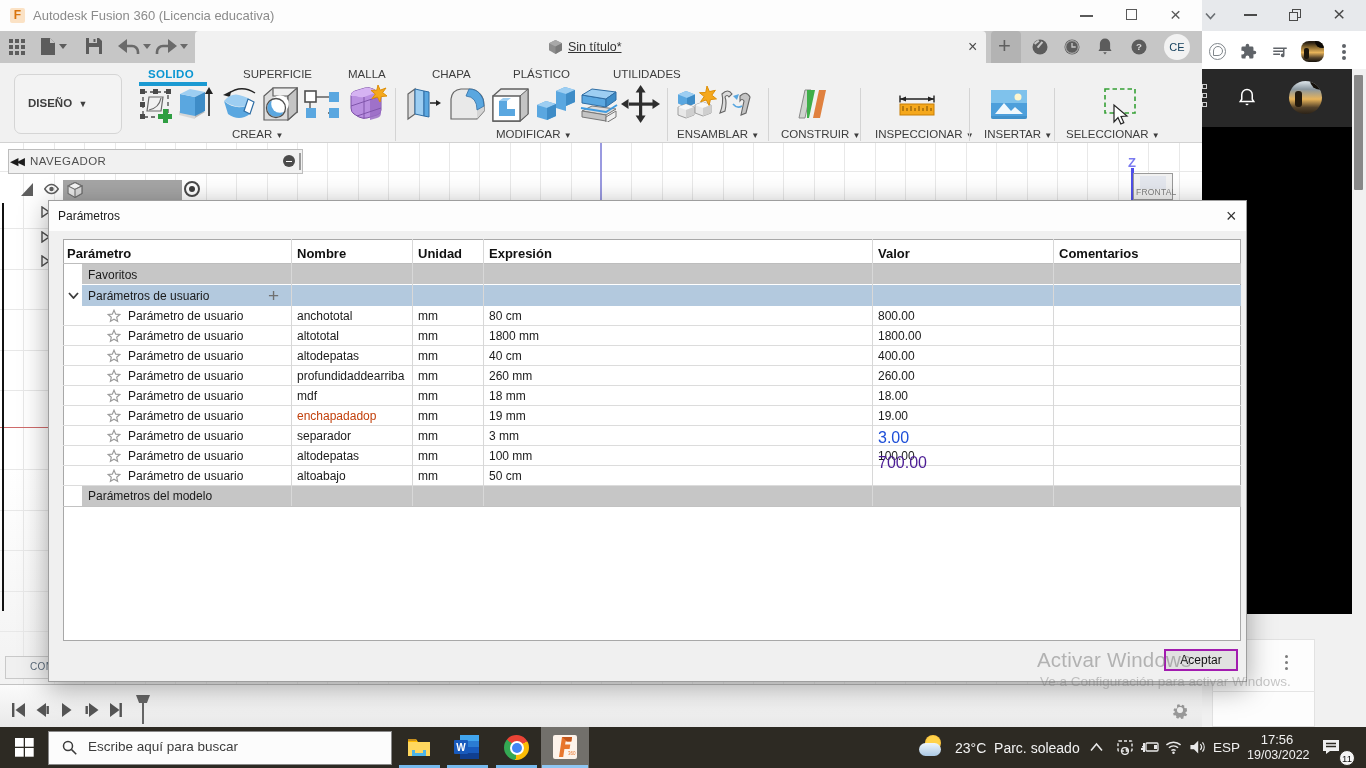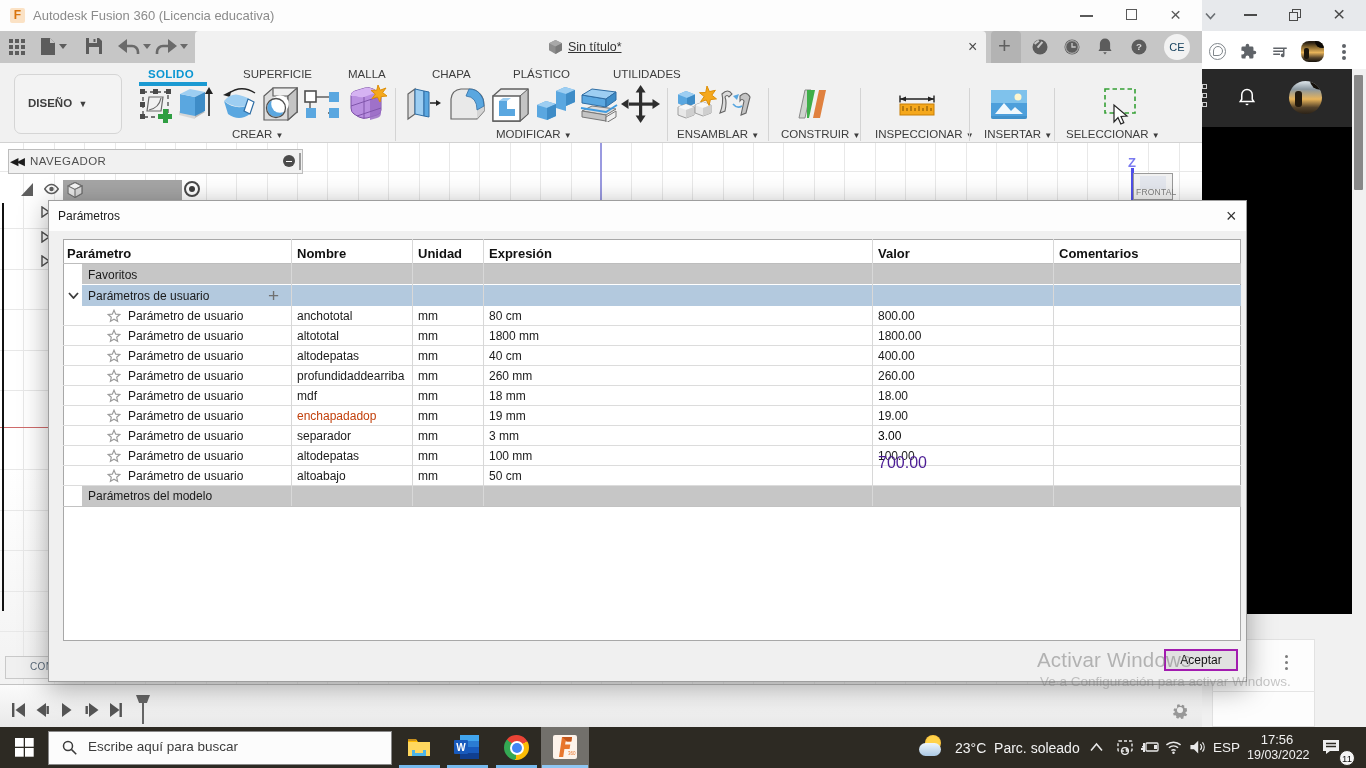--- a/index.html
+++ b/index.html
@@ -554,21 +554,21 @@
 <div class="a" style="left:440px;top:208px;font-size:12px;color:#1a1a1a;">19 mm</div>
 <div class="a" style="left:829px;top:208px;font-size:12px;color:#1a1a1a;">19.00</div>
 <div class="a" style="left:14px;top:244px;width:1178px;height:1px;background:#dcdcdc;"></div>
 <svg class="a" style="left:58px;top:228px" width="14" height="14" viewBox="0 0 24 24">
           <path fill="none" stroke="#9b9b9b" stroke-width="2" d="M12 2l2.9 6.9 7.1.6-5.4 4.7 1.6 7-6.2-3.8-6.2 3.8 1.6-7L2 9.5l7.1-.6z"></path>
         </svg>
 <div class="a" style="left:79px;top:228px;font-size:12px;color:#1a1a1a;">Parámetro de usuario</div>
 <div class="a" style="left:248px;top:228px;font-size:12px;color:#1a1a1a;">separador</div>
 <div class="a" style="left:369px;top:228px;font-size:12px;color:#1a1a1a;">mm</div>
 <div class="a" style="left:440px;top:228px;font-size:12px;color:#1a1a1a;">3 mm</div>
-<div class="a" style="left:829px;top:228px;font-size:12px;color:#000000;">3.00</div>
+<div class="a" style="left:829px;top:228px;font-size:16px;color:#1d4ed8;">3.00</div>
 <div class="a" style="left:14px;top:264px;width:1178px;height:1px;background:#dcdcdc;"></div>
 <svg class="a" style="left:58px;top:248px" width="14" height="14" viewBox="0 0 24 24">
           <path fill="none" stroke="#9b9b9b" stroke-width="2" d="M12 2l2.9 6.9 7.1.6-5.4 4.7 1.6 7-6.2-3.8-6.2 3.8 1.6-7L2 9.5l7.1-.6z"></path>
         </svg>
 <div class="a" style="left:79px;top:248px;font-size:12px;color:#1a1a1a;">Parámetro de usuario</div>
 <div class="a" style="left:248px;top:248px;font-size:12px;color:#1a1a1a;">altodepatas</div>
 <div class="a" style="left:369px;top:248px;font-size:12px;color:#1a1a1a;">mm</div>
 <div class="a" style="left:440px;top:248px;font-size:12px;color:#1a1a1a;">100 mm</div>
 <div class="a" style="left:829px;top:248px;font-size:12px;color:#1a1a1a;">100.00</div>
 <div class="a" style="left:14px;top:284px;width:1178px;height:1px;background:#dcdcdc;"></div>

